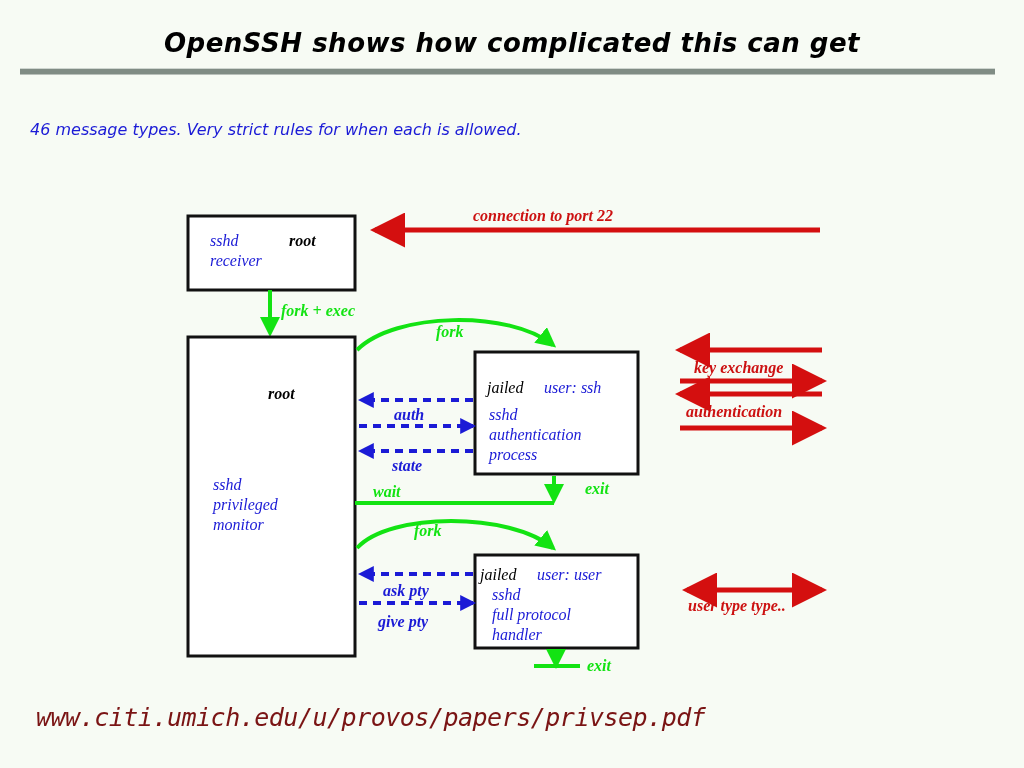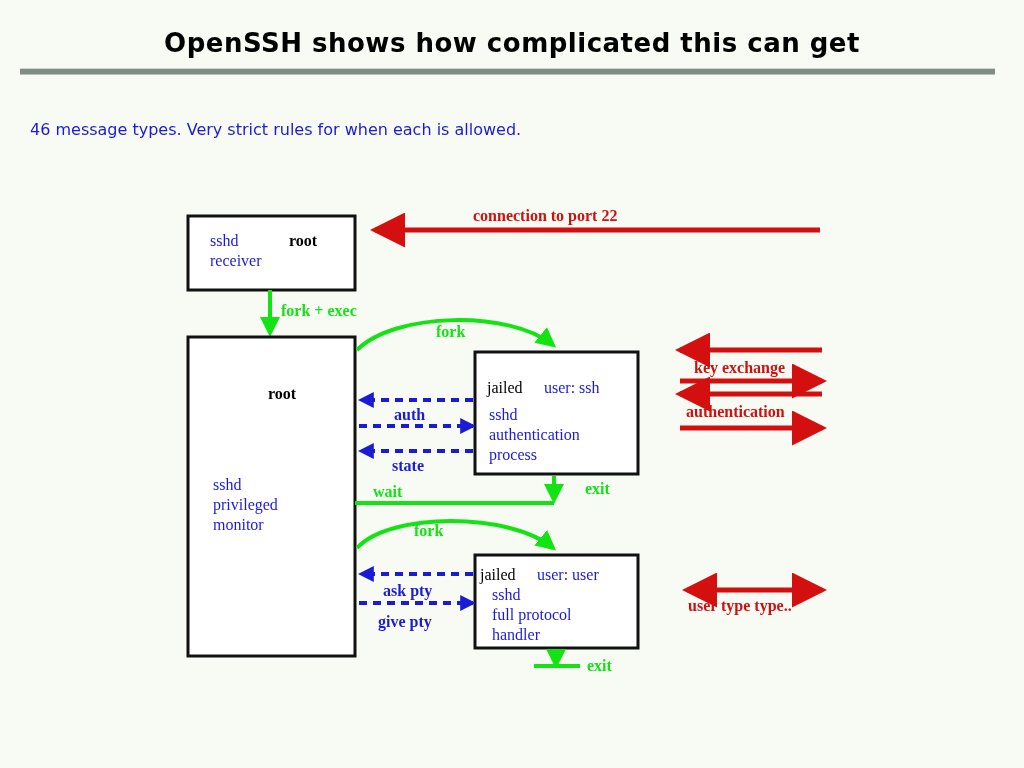--- a/index.html
+++ b/index.html
@@ -14,20 +14,21 @@
     font-family: "Liberation Serif", serif;
     background: #f7fbf4;
     overflow: hidden;
   }
   #slide {
     position: absolute;
     left: 0; top: 0;
     width: 1024px;
     height: 712px;
     background: #f7fbf4;
+    font-style: italic;
   }
   #slide-title {
     position: absolute;
     left: 0;
     top: 28px;
     width: 1024px;
     text-align: center;
     font-family: "DejaVu Sans", sans-serif;
     font-weight: bold;
     font-size: 26px;
@@ -192,14 +193,15 @@
     <line class="arrow-red" x1="680" y1="381" x2="822" y2="381" marker-end="url(#redArrow)"></line>
     <line class="arrow-red" x1="822" y1="394" x2="680" y2="394" marker-end="url(#redArrow)"></line>
     <text class="lbl lbl-red" x="686" y="417" font-size="17" font-weight="bold">authentication</text>
     <line class="arrow-red" x1="680" y1="428" x2="822" y2="428" marker-end="url(#redArrow)"></line>
 
     <line class="arrow-red" x1="687" y1="590" x2="822" y2="590" marker-start="url(#redArrowStart)" marker-end="url(#redArrow)"></line>
     <text class="lbl lbl-red" x="688" y="611" font-size="17" font-weight="bold">user type type..</text>
 
   </svg>
 
+  <div id="footer-url">www.citi.umich.edu/u/provos/papers/privsep.pdf</div>
 
 </div>
 
 </body></html>

